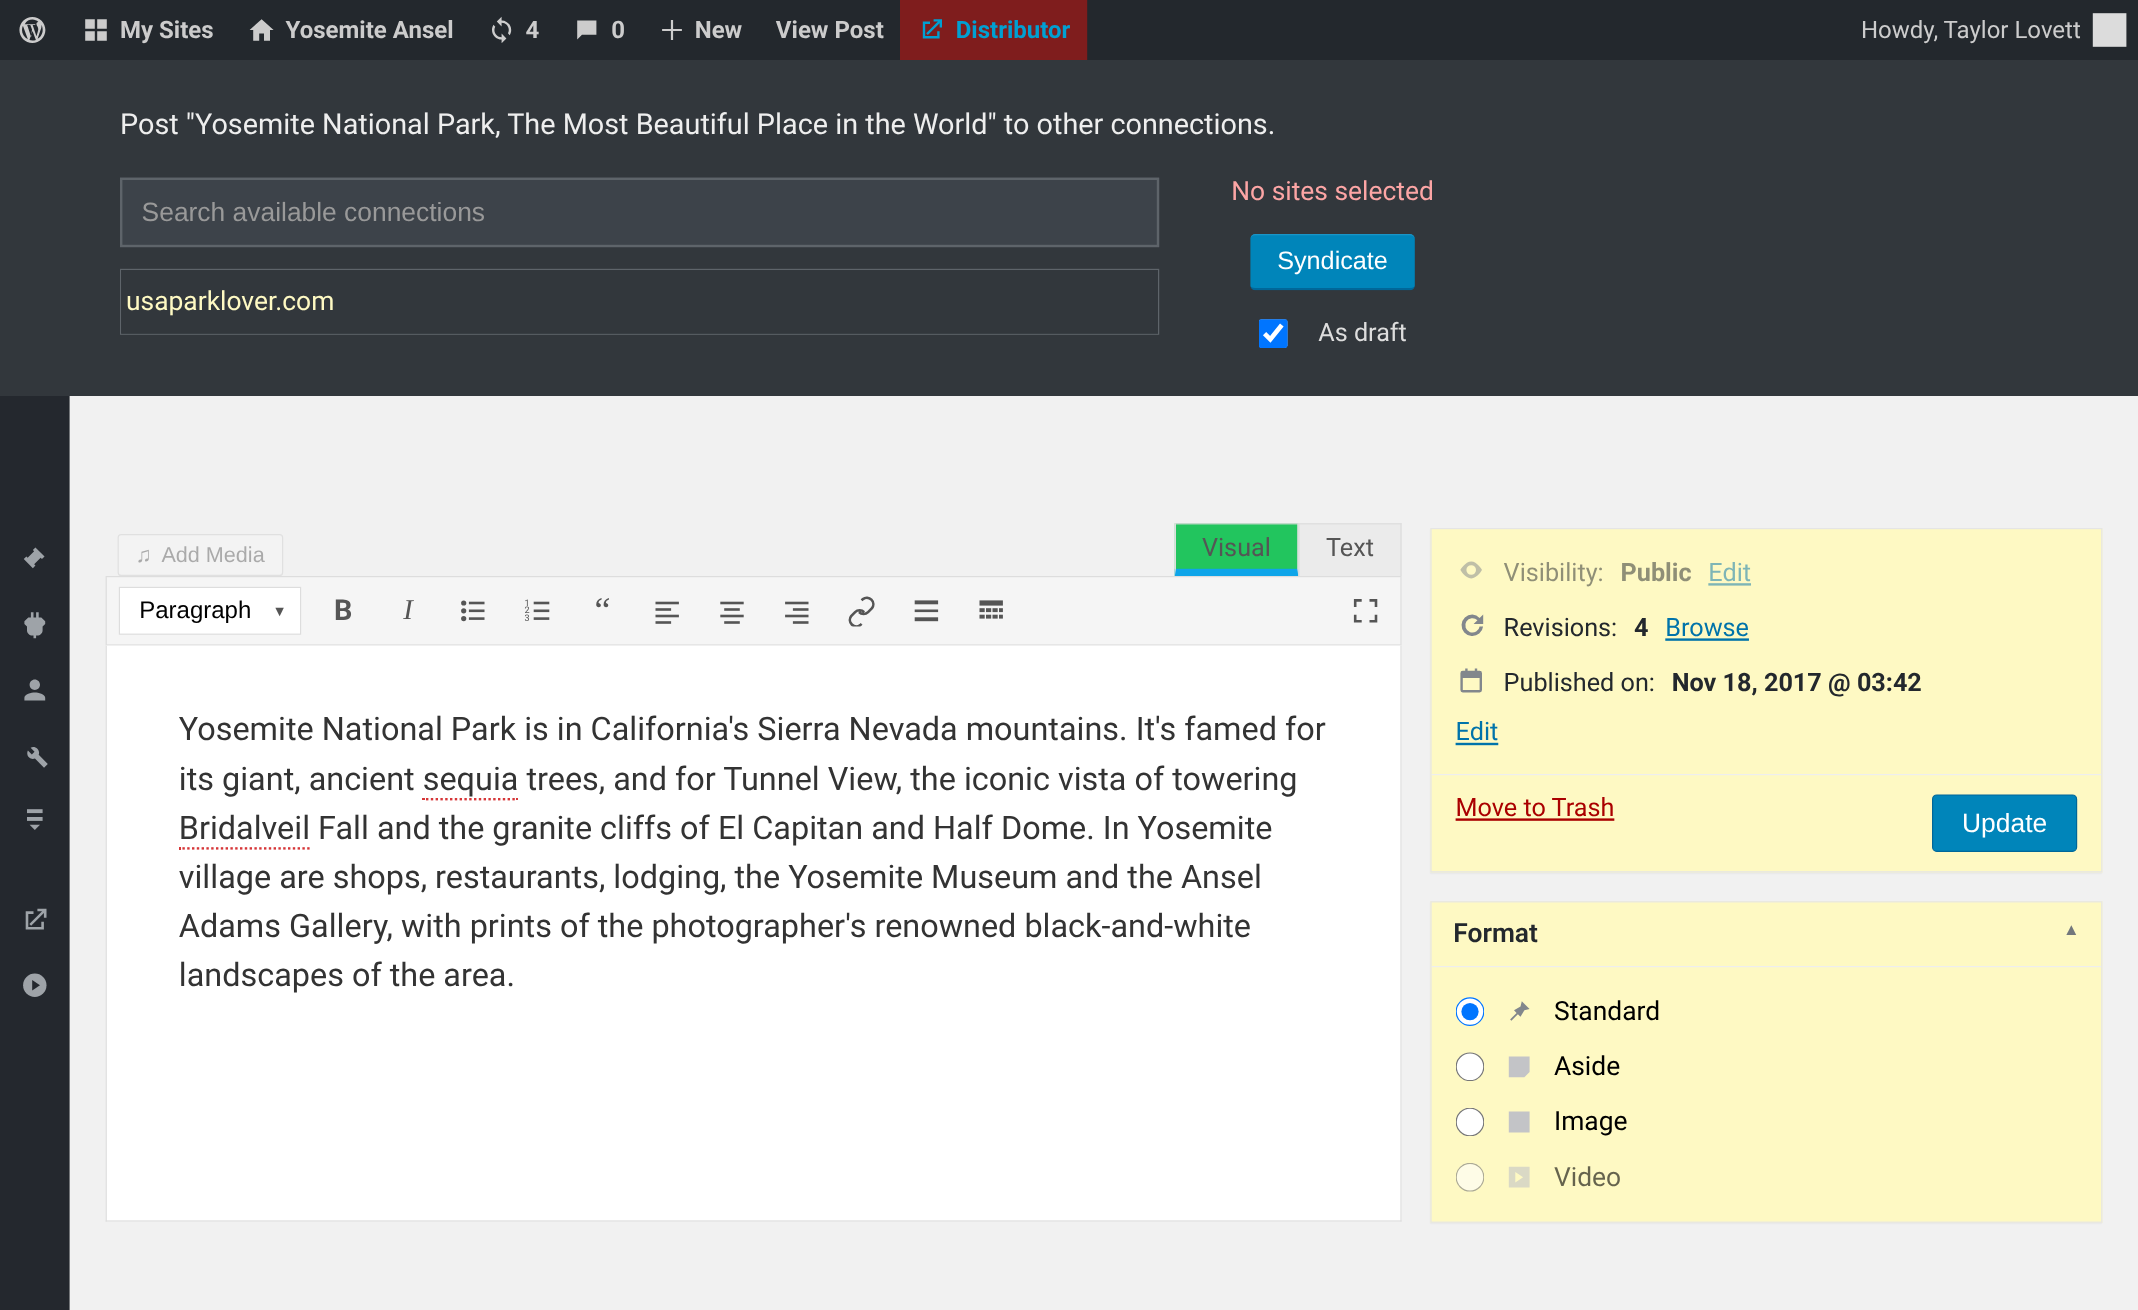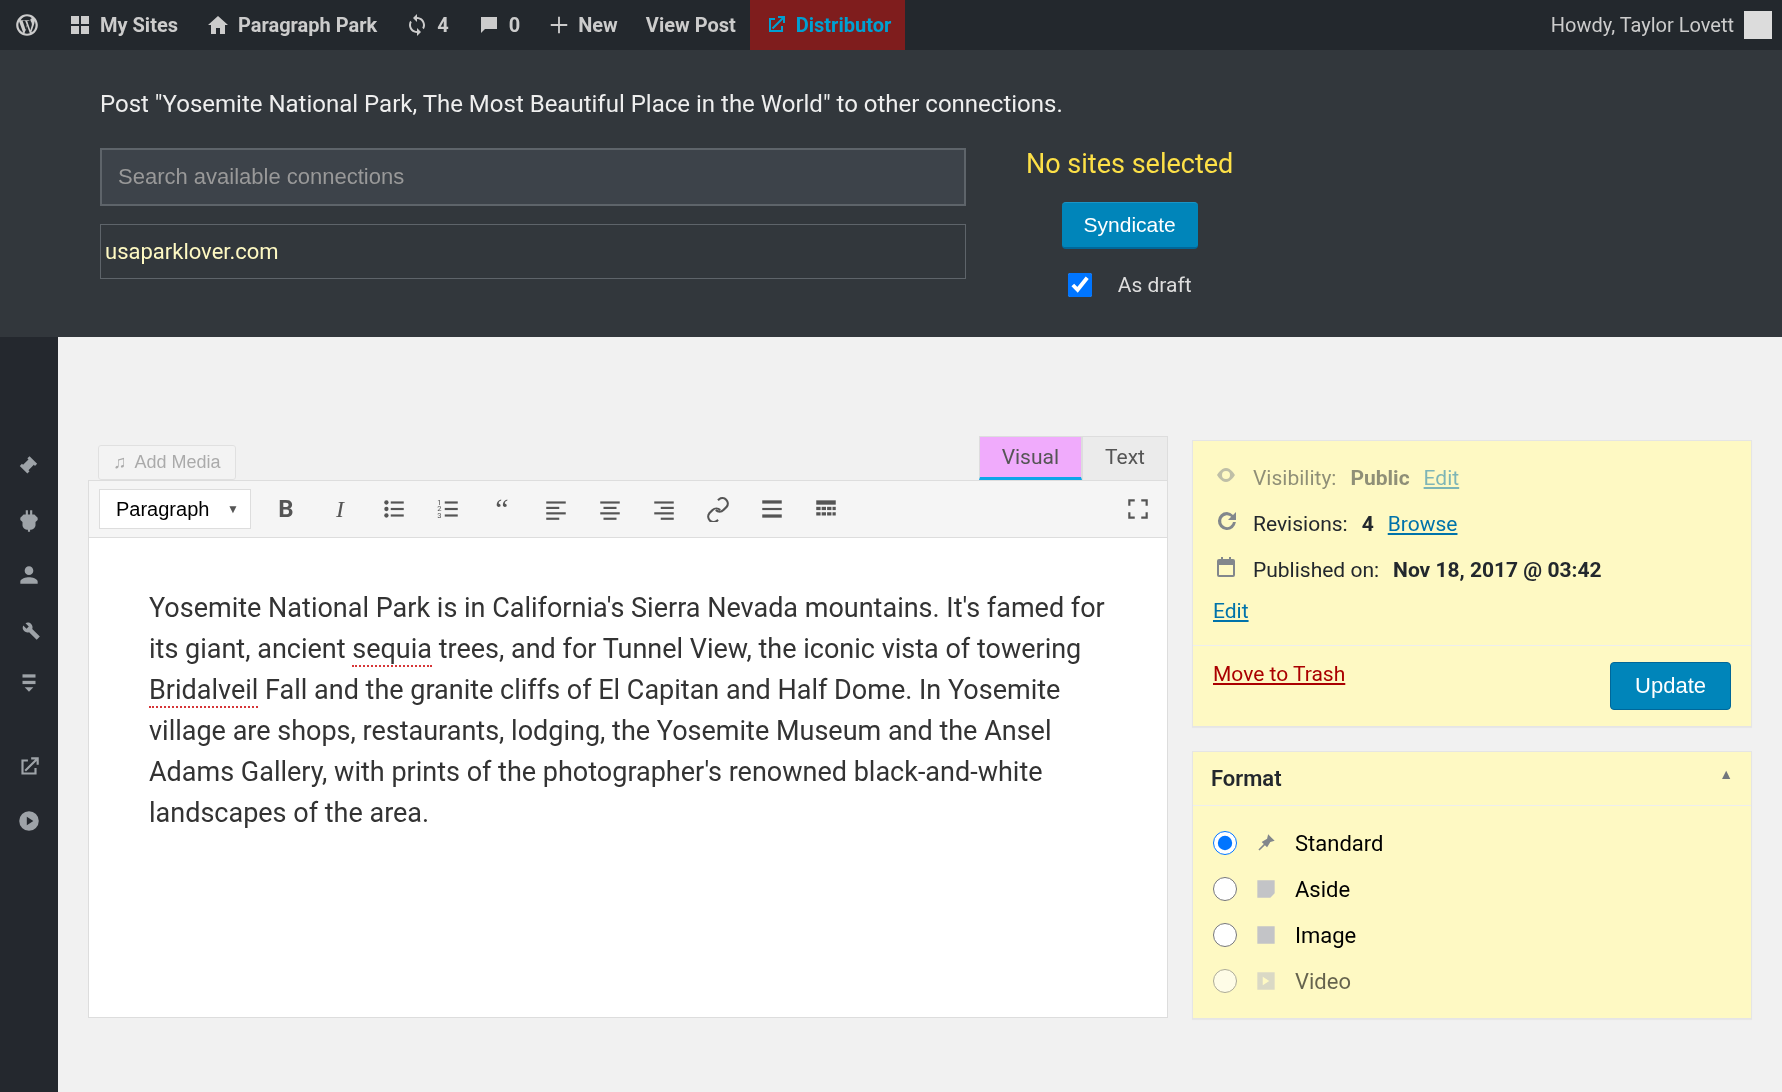--- a/index.html
+++ b/index.html
@@ -81,21 +81,21 @@
 .dist-conn-item {
   background: #191e23;
   color: #fef9c3;
   padding: 14px 4px;
   font-size: 22px;
   cursor: pointer;
   border-bottom: 1px solid #3d434a;
 }
 .dist-conn-item:last-child { border-bottom: none; background: #32373c; }
 .dist-right { display: flex; flex-direction: column; gap: 22px; }
-.dist-status { color: #fde047; font-size: 27px; }
+.dist-status { color: #fca5a5; font-size: 22px; }
 .dist-actions { display: flex; align-items: center; gap: 24px; flex-direction: column; }
 .syndicate-btn {
   background: #0085ba;
   color: #fff;
   border: none;
   border-top: 1px solid #1a95c7;
   border-bottom: 2px solid #006799;
   padding: 10px 22px;
   font-size: 21px;
   border-radius: 4px;
@@ -165,22 +165,22 @@
 .ed-tab {
   padding: 8px 22px;
   font-size: 21px;
   color: #555;
   background: #ebebeb;
   border: 1px solid #ddd;
   border-bottom: none;
   cursor: pointer;
 }
 .ed-tab.active {
-  background: #f0abfc;
-  border-bottom: 3px solid #0ea5e9;
+  background: #22c55e;
+  border-bottom: 6px solid #0ea5e9;
 }
 
 .mce-toolbar {
   background: #f5f5f5;
   border: 1px solid #ddd;
   padding: 8px 10px;
   display: flex;
   align-items: center;
   gap: 16px;
 }
@@ -307,21 +307,21 @@
         </svg>
     </span>
     <span>My Sites</span>
   </div>
   <div class="admin-bar-item">
     <span class="ab-icon">
       <svg width="24" height="24" viewBox="0 0 24 24" fill="#ccc">
           <path d="M12 3l10 9h-3v9h-5v-6h-4v6H5v-9H2l10-9z"></path>
         </svg>
     </span>
-    <span>Paragraph Park</span>
+    <span>Yosemite Ansel</span>
   </div>
   <div class="admin-bar-item">
     <span class="ab-icon">
       <svg width="24" height="24" viewBox="0 0 24 24" fill="#ccc">
           <path d="M12 4V1L8 5l4 4V6c3.3 0 6 2.7 6 6 0 1-.3 2-.7 2.8l1.5 1.5C19.5 15 20 13.6 20 12c0-4.4-3.6-8-8-8zm0 14c-3.3 0-6-2.7-6-6 0-1 .3-2 .7-2.8L5.2 7.7C4.5 9 4 10.4 4 12c0 4.4 3.6 8 8 8v3l4-4-4-4v3z"></path>
         </svg>
     </span>
     <span>4</span>
   </div>
   <div class="admin-bar-item">

